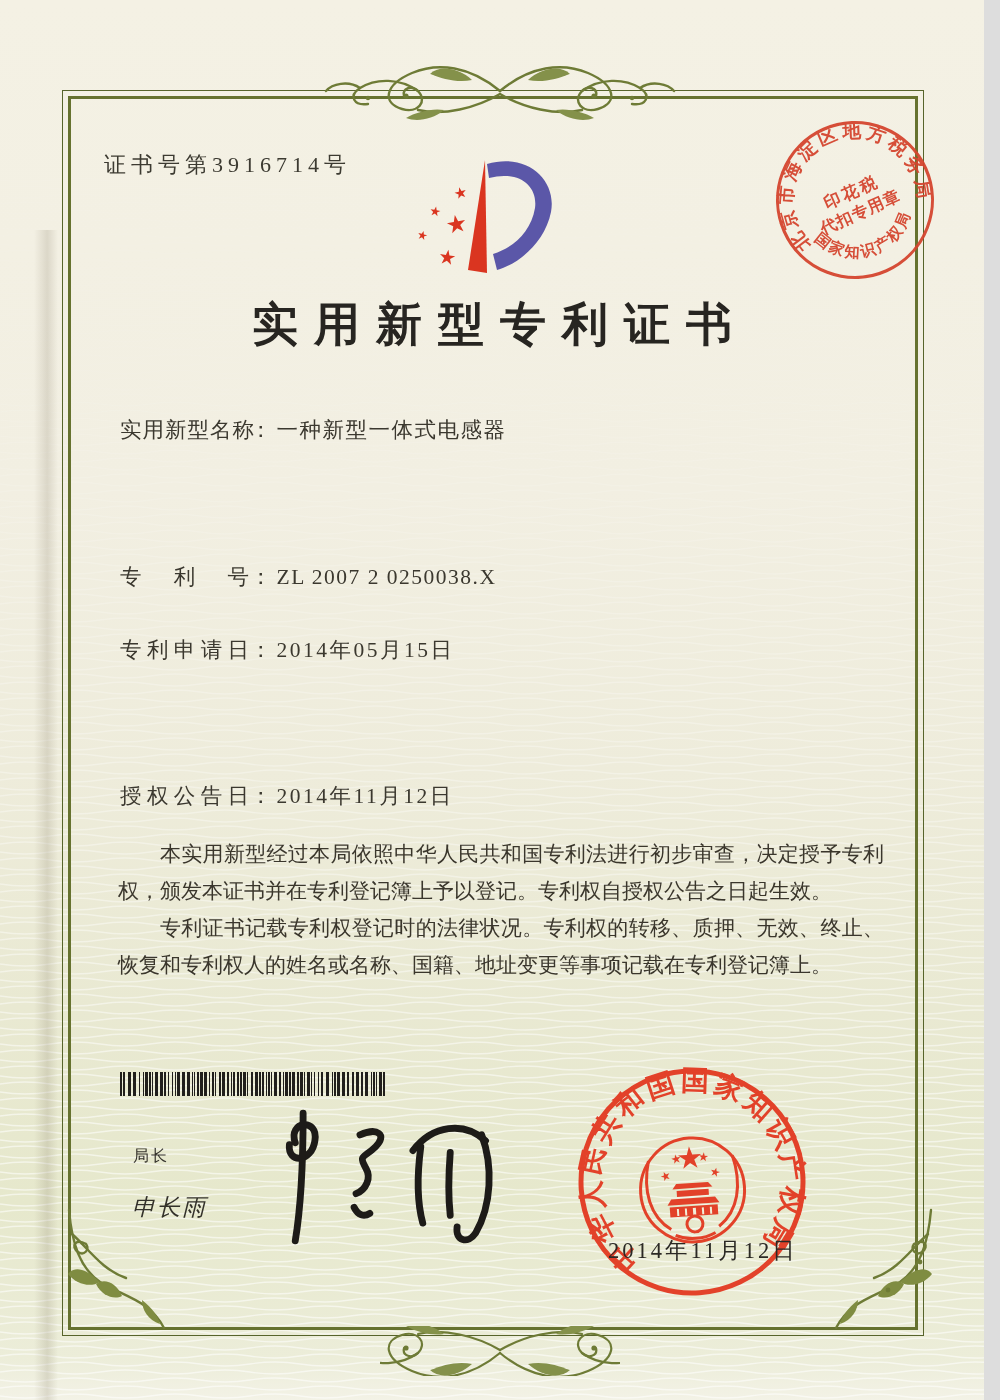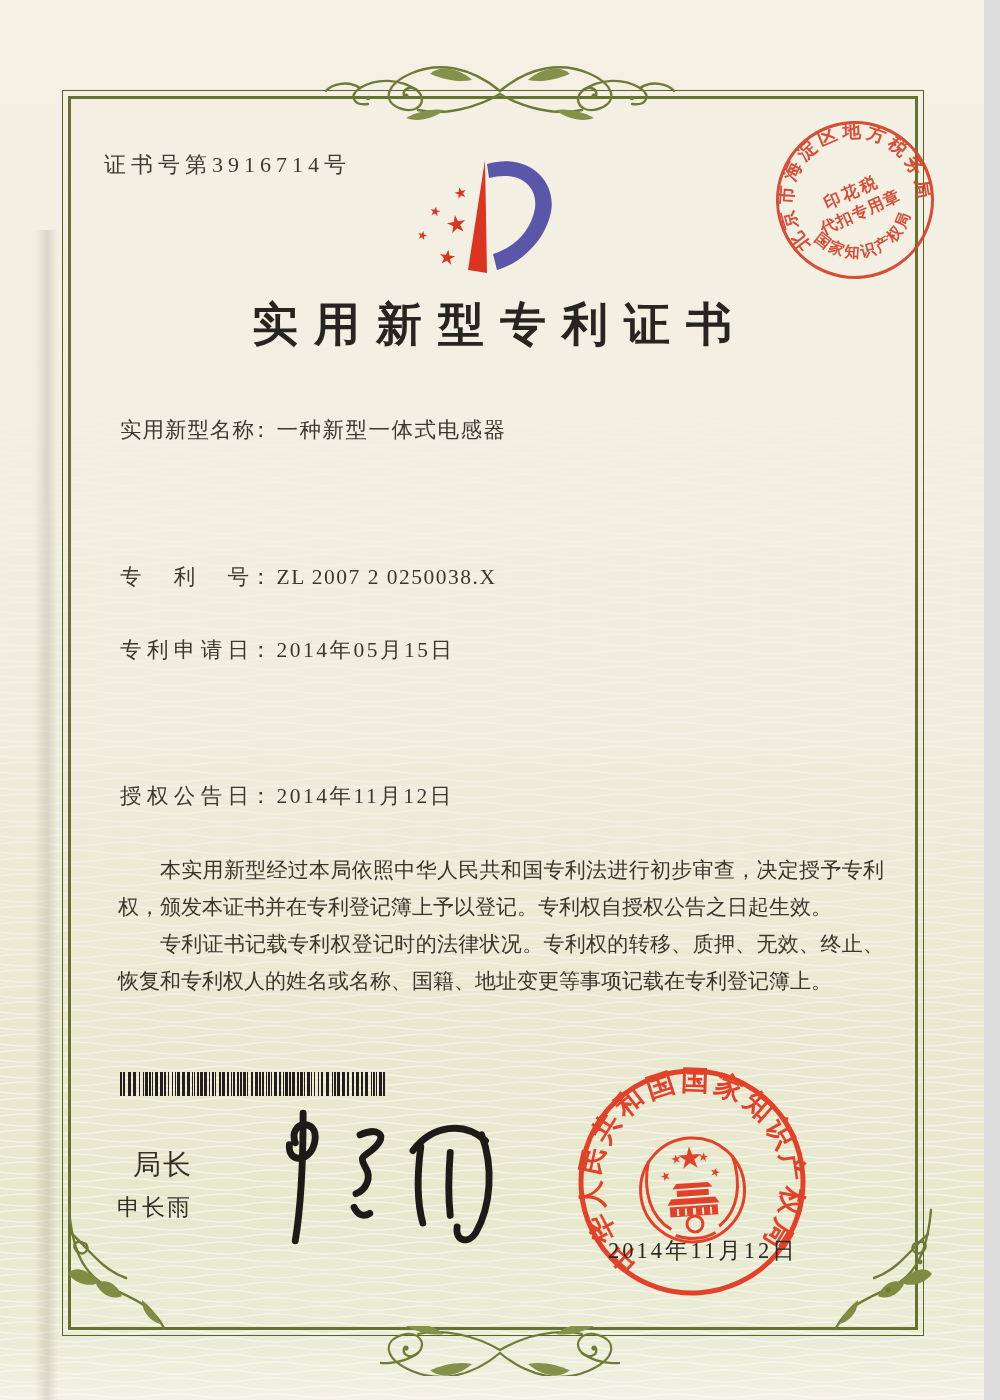--- a/index.html
+++ b/index.html
@@ -17,26 +17,26 @@
   .frame-outer{position:absolute;left:62px;top:90px;right:60px;bottom:64px;border:1.5px solid #57642b;z-index:1;}
   .frame-inner{position:absolute;left:68px;top:96px;right:66px;bottom:70px;border:3px solid #66722f;z-index:1;}
   .content{position:absolute;inset:0;z-index:2;}
   .cert-no{position:absolute;left:104px;top:150px;font-size:22px;letter-spacing:5px;color:#3c3a31;}
   .title{position:absolute;left:0;width:1000px;top:294px;text-align:center;font-size:46px;font-weight:bold;letter-spacing:16px;color:#272521;}
   .field-row{position:absolute;left:120px;width:770px;font-size:21.5px;color:#3b382f;letter-spacing:1px;white-space:nowrap;}
   .flabel{display:inline-block;width:130px;text-align:justify;text-align-last:justify;vertical-align:bottom;}
   .fcolon{display:inline-block;margin-right:4px;}
   .fvalue{letter-spacing:1.5px;font-family:Liberation Serif, serif;}
   .fvalue.date{letter-spacing:2.5px;}
-  .body-text{position:absolute;left:118px;top:836px;width:766px;font-size:21px;line-height:37px;color:#3a362c;text-align:justify;margin-top:16px;}
+  .body-text{position:absolute;left:118px;top:836px;width:766px;font-size:21px;line-height:37px;color:#3a362c;text-align:justify;}
   .body-text p{margin:0;text-indent:2em;}
   .barcode{position:absolute;left:120px;top:1072px;width:268px;height:24px;}
   .barcode i{position:absolute;top:0;bottom:0;background:#211f1c;}
-  .sig-title{position:absolute;left:133px;top:1146px;font-size:28px;letter-spacing:2px;color:#33312a;font-family:"Liberation Sans","DejaVu Sans",sans-serif;}
-  .sig-name{position:absolute;left:117px;top:1192px;font-size:23px;letter-spacing:2px;color:#33312a;font-family:"Liberation Sans","DejaVu Sans",sans-serif;}
+  .sig-title{position:absolute;left:133px;top:1146px;font-size:16px;letter-spacing:2px;color:#33312a;font-family:"Liberation Sans","DejaVu Sans",sans-serif;}
+  .sig-name{position:absolute;left:132px;top:1192px;font-size:23px;letter-spacing:2px;color:#33312a;font-family:"Liberation Sans","DejaVu Sans",sans-serif;font-style:italic;}
   .issue-date{position:absolute;left:608px;top:1235px;font-size:22.5px;letter-spacing:3px;color:#2b2925;z-index:5;}
   .footer{position:absolute;left:0;width:910px;top:1293px;text-align:center;font-size:19px;letter-spacing:3px;color:#4a4636;}
   .stamp{mix-blend-mode:multiply;}
   .seal-date-layer{z-index:5;}
 </style>
 </head>
 <body>
 
 <div class="page">
 

